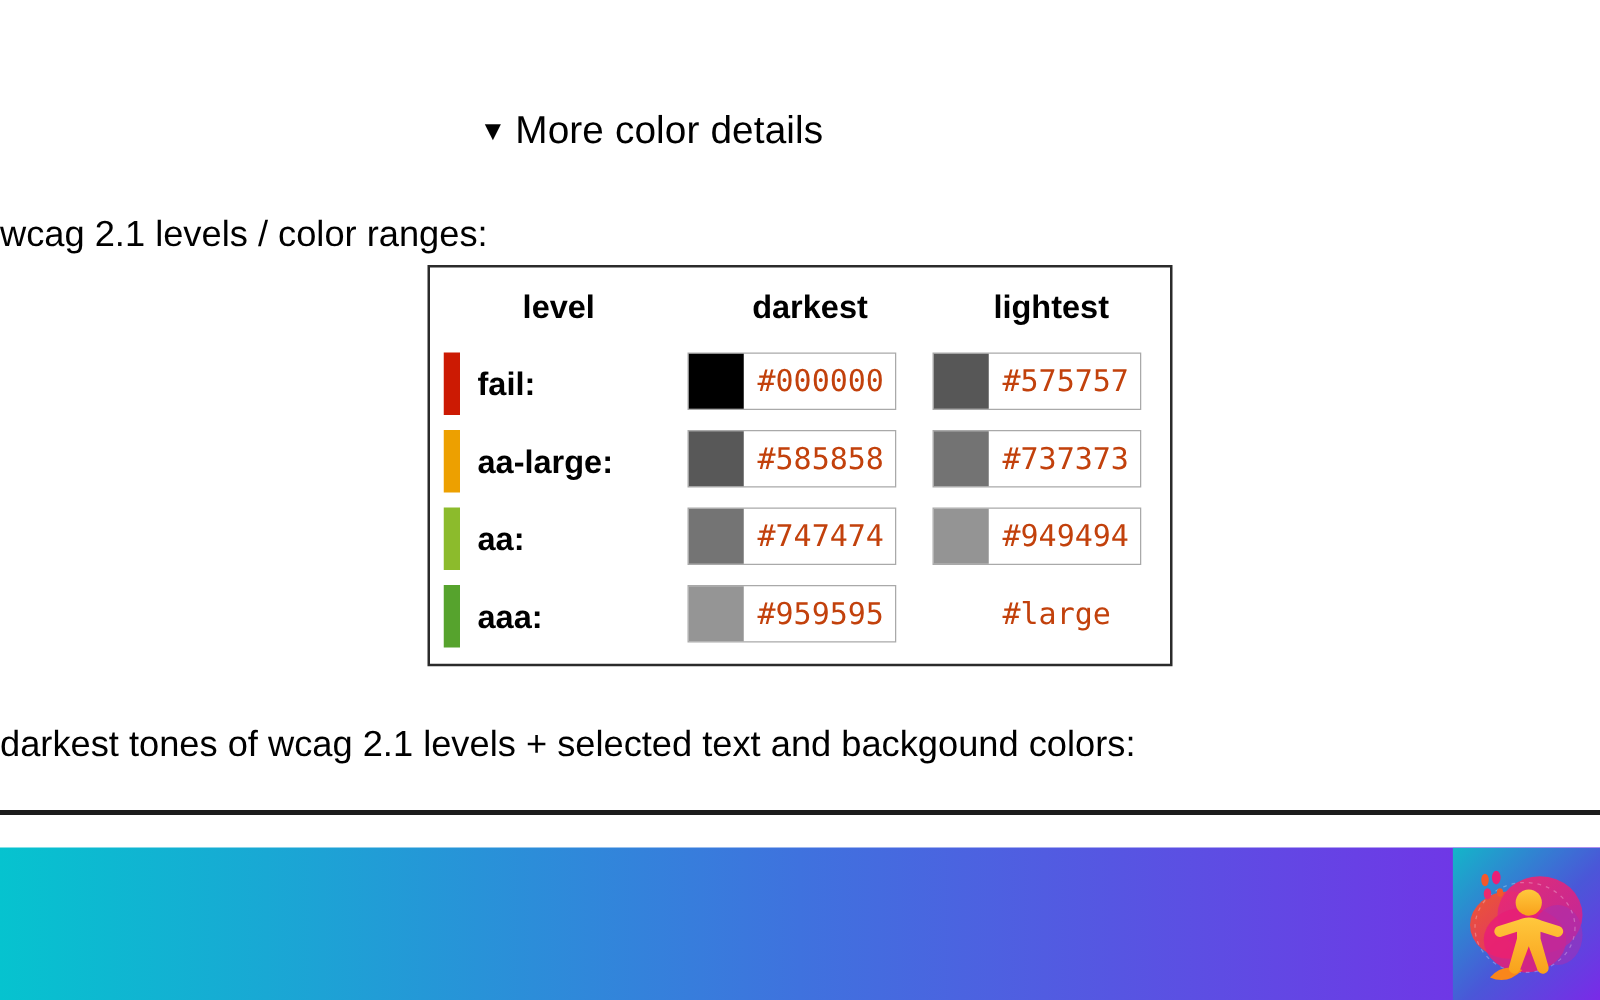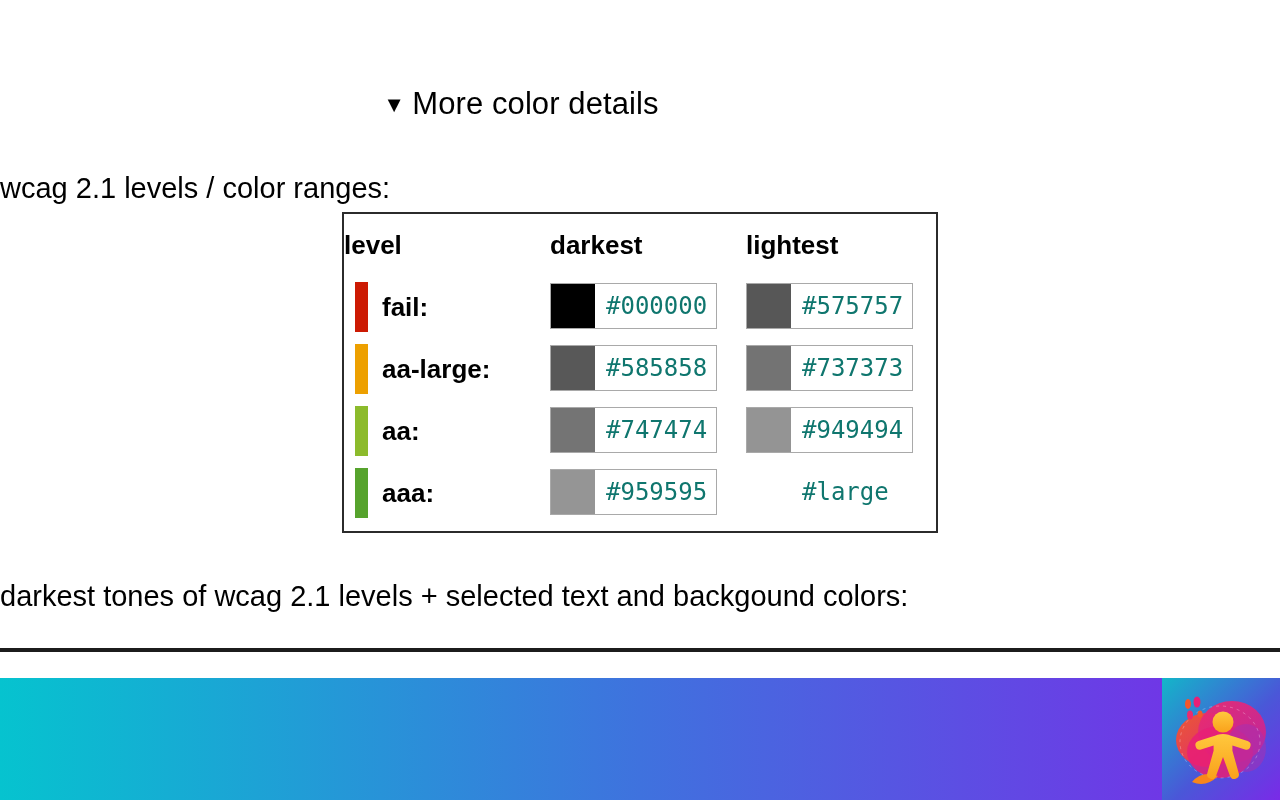--- a/index.html
+++ b/index.html
@@ -73,21 +73,21 @@
     vertical-align: middle;
   }
   col.col-level    { width: 206px; }
   col.col-darkest  { width: 196px; }
   col.col-lightest { width: 190px; }
 
   .levels-table thead th {
     font-size: 26px;
     font-weight: bold;
     height: 62px;
-    text-align: left;
+    text-align: center;
     white-space: nowrap;
   }
   th.th-level    { padding-left: 18px; }
   th.th-darkest  { padding-left: 11px; }
   th.th-lightest { padding-left: 10px; }
 
   .levels-table tbody tr { height: 62px; }
 
   
   .level-cell {
@@ -124,21 +124,21 @@
   .swatch-chip {
     width: 44px;
     flex: 0 0 44px;
   }
   .swatch-hex {
     font-family: "DejaVu Sans Mono", monospace;
     font-size: 24px;
     line-height: 44px;
     padding: 0 9px 0 11px;
     white-space: nowrap;
-    color: #0f766e;
+    color: #c2410c;
   }
   td.cell-darkest  { padding-left: 10px; }
   td.cell-lightest { padding-left: 8px; }
 
   
   .bottom-caption {
     position: absolute;
     left: 0;
     top: 576px;
     width: 1280px;

